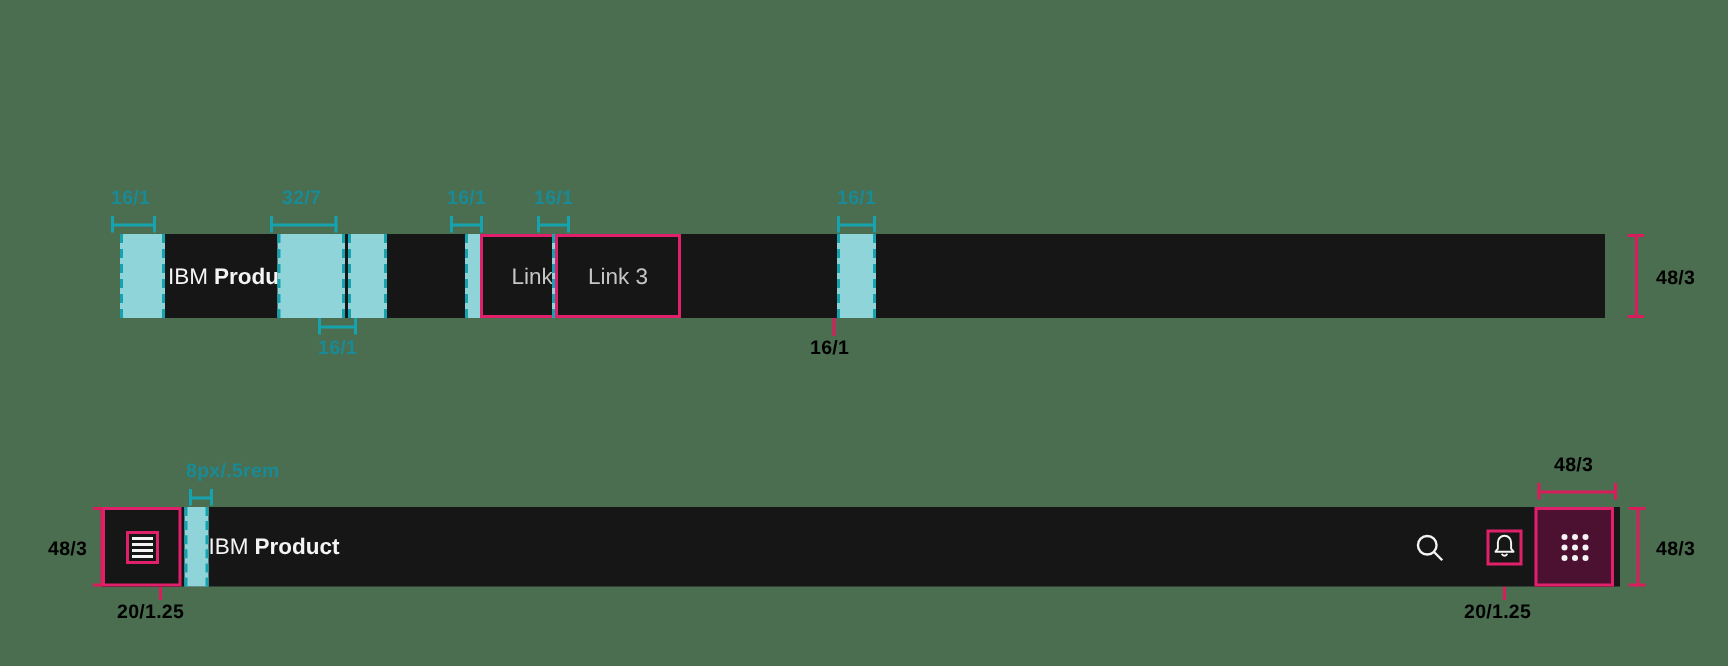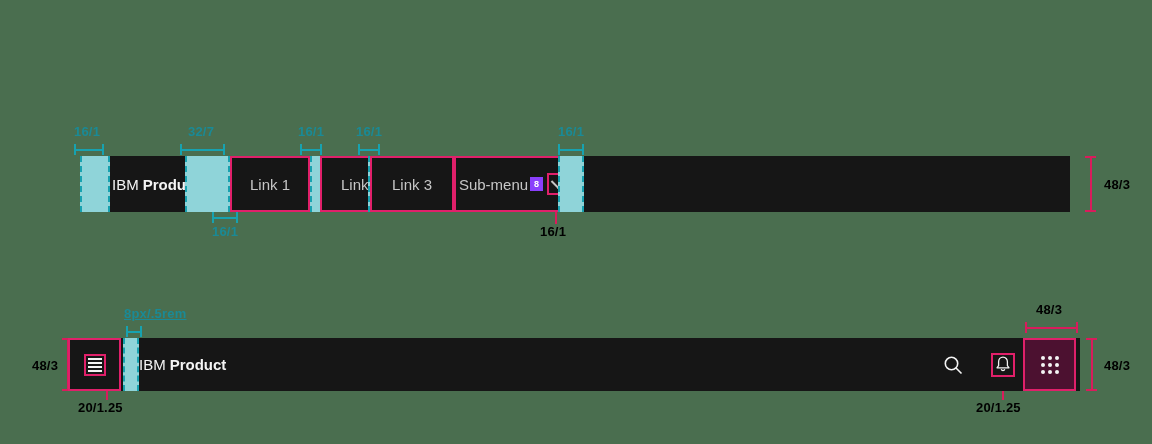--- a/index.html
+++ b/index.html
@@ -224,50 +224,38 @@
     <div class="spacer" style="left:0px; width:30px;"></div>
 
     <div class="brand" style="left:30px;">
       <span class="thin">IBM</span>
       <span class="bold">Product</span>
     </div>
 
     <div class="spacer" style="left:105px; width:45px;"></div>
     <div class="spacer" style="left:152px; width:26px;"></div>
 
-    <div class="navbox" style="left:150px; width:80px;">
-      <span>Link 1</span>
-    </div>
 
     <div class="spacer" style="left:230px; width:22px;"></div>
 
     <div class="navbox" style="left:240px; width:80px; border-right:none;">
       <span>Link 2</span>
     </div>
 
     <div class="spacer" style="left:288px; width:22px;"></div>
 
     <div class="navbox" style="left:290px; width:84px;">
       <span>Link 3</span>
     </div>
 
-    <div class="navbox" style="left:374px; width:120px;">
-      <div class="submenu-inner">
-        <span>Sub-menu</span>
-        <span class="badge">8</span>
-        <span class="chev-wrap">
-            <i class="chev"></i>
-          </span>
-      </div>
-    </div>
 
     <div class="spacer" style="left:478px; width:26px;"></div>
   </div>
 
-  <div class="ann teal" style="left:124px; top:258px;text-decoration:underline;">8px/.5rem</div>
+  <div class="ann teal" style="left:124px; top:258px;">8px/.5rem</div>
   <div class="mrule" style="left:126px; top:278px; width:16px;">
       <span class="cap l"></span>
       <span class="cap r"></span>
     </div>
 
   <div class="vrule" style="left:62px; top:290px; height:53px;">
       <span class="cap t"></span>
       <span class="cap b"></span>
     </div>
   <div class="ann pink" style="left:32px; top:310px;">48/3</div>

